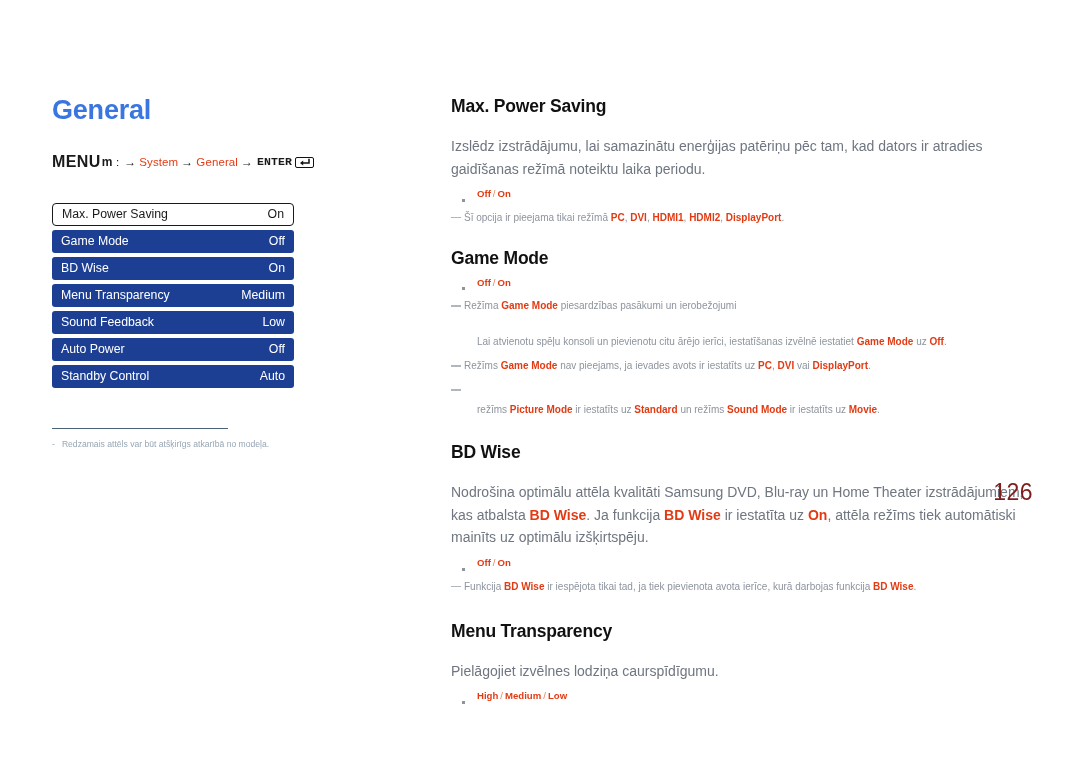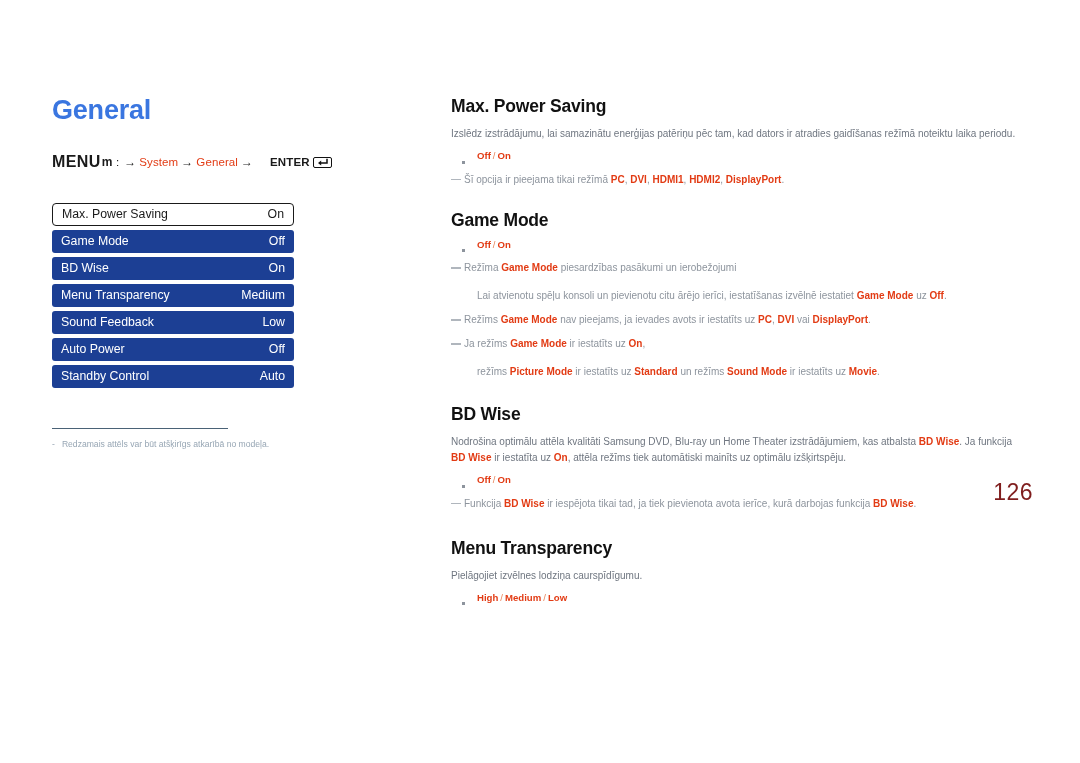--- a/index.html
+++ b/index.html
@@ -50,21 +50,21 @@
   }
   .bc-colon { margin: 0 2px 0 4px; font-weight: normal; }
   .bc-arrow {
     display: inline-block;
     margin: 0 3px;
     font-size: 12px;
     color: #1a1a1a;
     font-weight: normal;
   }
   .bc-red { color: #e23b14; font-weight: normal; }
-  .bc-enter { font-weight: bold; color: #1a1a1a; margin-left: 14px; }
+  .bc-enter { font-weight: bold; color: #1a1a1a; margin-left: 1px; font-family: Liberation Mono, monospace; }
   .enter-key {
     display: inline-block;
     border: 1.5px solid #111;
     border-radius: 2px;
     padding: 0px 3px 0px 3px;
     margin-left: 3px;
     line-height: 11px;
     position: relative;
     top: 1px;
   }
@@ -124,22 +124,22 @@
   }
   .section { margin-bottom: 0; }
   .sec-title {
     font-size: 17.5px;
     font-weight: bold;
     color: #111111;
     letter-spacing: -0.2px;
     line-height: 1.2;
   }
   .body-text {
-    margin-top: 9px;
-    font-size: 10px;
+    margin-top: 18px;
+    font-size: 14px;
     color: #6f7680;
     line-height: 1.62;
   }
   .bullet-line {
     margin-top: 7px;
     display: flex;
     align-items: flex-end;
     font-size: 9.6px;
     line-height: 1.5;
     padding-left: 11px;
@@ -165,21 +165,21 @@
     flex: 0 0 auto;
     width: 10px;
     height: 1.6px;
     background: #b0b6bd;
     margin-top: 7px;
     margin-right: 3px;
   }
   .note-body { flex: 1 1 auto; }
   .note-sub {
     padding-left: 13px;
-    margin-top: 12px;
+    margin-top: 20px;
   }
   .hl { color: #e23b14; font-weight: bold; }
   .sec-gap-1 { height: 22px; }
   .sec-gap-2 { height: 24px; }
   .sec-gap-3 { height: 26px; }
 
   .page-number {
     position: absolute;
     right: 47px;
     bottom: 35px;
@@ -286,21 +286,20 @@
         </div>
         <div class="note">
           <span class="ndash"></span>
           <span class="note-body">
             <div><span>Režīms </span><span class="hl">Game Mode</span><span> nav pieejams, ja ievades avots ir iestatīts uz </span><span class="hl">PC</span><span>, </span><span class="hl">DVI</span><span> vai </span><span class="hl">DisplayPort</span><span>.</span></div>
           </span>
         </div>
         <div class="note">
           <span class="ndash"></span>
           <span class="note-body">
-            <div><span>Ja režīms </span><span class="hl">Game Mode</span><span> ir iestatīts uz </span><span class="hl">On</span><span>,</span></div>
             <div class="note-sub"><span>režīms </span><span class="hl">Picture Mode</span><span> ir iestatīts uz </span><span class="hl">Standard</span><span> un režīms </span><span class="hl">Sound Mode</span><span> ir iestatīts uz </span><span class="hl">Movie</span><span>.</span></div>
           </span>
         </div>
       </div>
       <div class="sec-gap-2"></div>
       <div class="section">
         <div class="sec-title">BD Wise</div>
         <div class="body-text"><span>Nodrošina optimālu attēla kvalitāti Samsung DVD, Blu-ray un Home Theater izstrādājumiem, kas atbalsta </span><span class="hl">BD Wise</span><span>. Ja funkcija </span><span class="hl">BD Wise</span><span> ir iestatīta uz </span><span class="hl">On</span><span>, attēla režīms tiek automātiski mainīts uz optimālu izšķirtspēju.</span></div>
         <div class="bullet-line">
           <span class="bullet-dot"></span>

